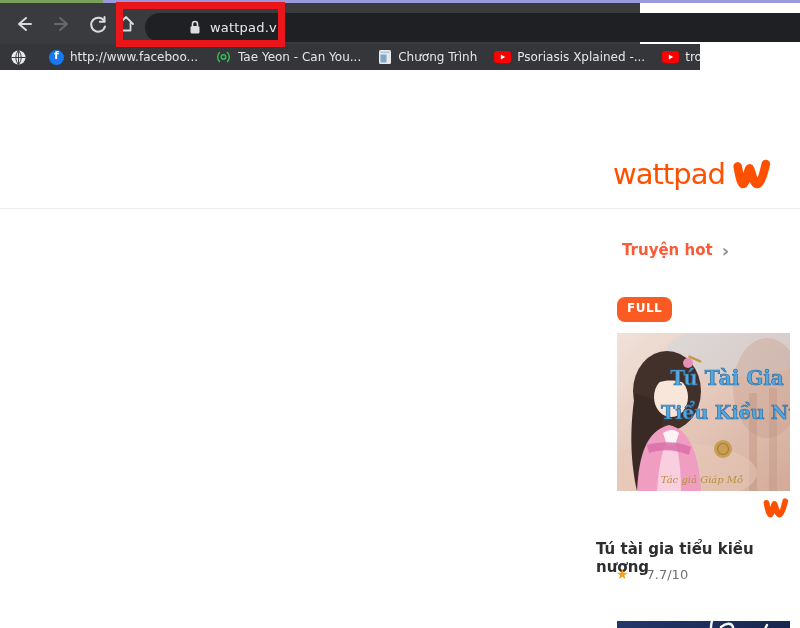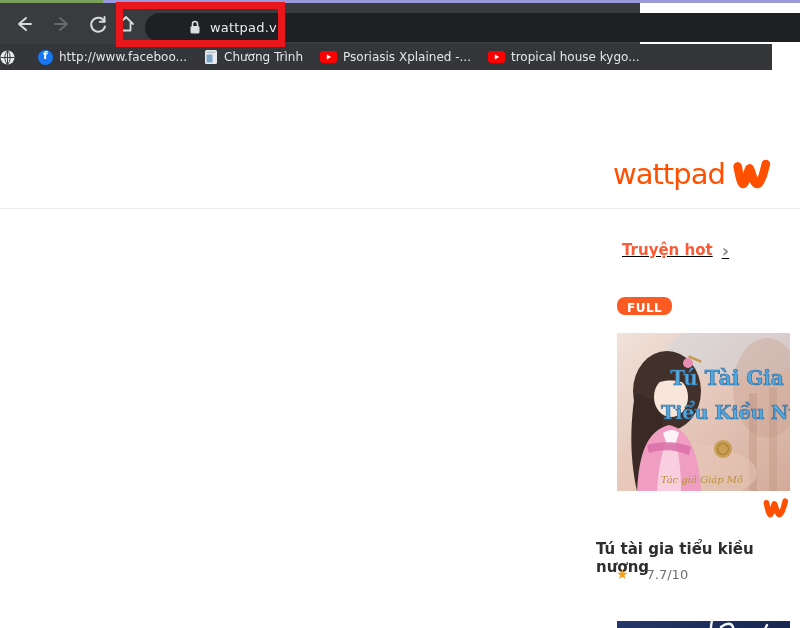--- a/index.html
+++ b/index.html
@@ -11,44 +11,44 @@
   .accent-line .green-seg { position:absolute; left:0; top:0; width:103px; height:3px; background:#7ba05b; }
 
   .toolbar { position:absolute; top:3px; left:0; width:640px; height:41px; background:#3a3b3f; z-index:2; }
   .nav-btn { position:absolute; top:9px; width:24px; height:24px; display:flex; align-items:center; justify-content:center; border-radius:50%; }
   .btn-back{ left:12px; } .btn-fwd{ left:50px; } .btn-reload{ left:86px; } .btn-home{ left:114px; }
 
   .omnibox { position:absolute; left:145px; top:10px; width:700px; height:29px; background:#1e2023;
     border-radius:15px; display:flex; align-items:center; padding-left:44px; }
   .omnibox .url { color:#e8eaed; font-size:13px; margin-left:9px; letter-spacing:.2px; }
 
-  .bookmarks-bar { position:absolute; top:44px; left:0; width:772px; height:26px; background:#343639;
-    display:flex; align-items:center; white-space:nowrap; z-index:2; overflow:hidden; }
+  .bookmarks-bar { position:absolute; top:44px; left:0; width:700px; height:26px; background:#343639;
+    display:flex; align-items:center; padding-left:11px; white-space:nowrap; z-index:2; overflow:hidden; }
   .bm-item { display:flex; align-items:center; margin-right:17px; flex:0 0 auto; }
   .bm-item .bm-label { color:#e4e6e9; font-size:12px; margin-left:6px; }
   .fb-icon { width:15px; height:15px; border-radius:50%; background:#1877f2; position:relative; }
   .fb-icon::after { content:"f"; position:absolute; left:0; top:-1px; width:15px; height:15px;
     color:#fff; font-weight:bold; font-size:11px; text-align:center; }
 
   .annotation-box { position:absolute; left:116px; top:2px; width:169px; height:45px;
     border:7px solid #e9171c; z-index:10; }
 
   
   .page { position:absolute; top:70px; left:0; width:800px; height:558px; background:#fff; }
   .site-header-line { position:absolute; top:138px; left:0; width:800px; height:1px; background:#ececec; }
   .logo-wrap { position:absolute; left:613px; top:86px; display:flex; align-items:center; }
   .logo-text { color:#ff5000; font-size:29px; font-weight:normal; letter-spacing:-1px; }
   .logo-w { margin-left:6px; margin-top:2px; }
 
-  .section-link { position:absolute; left:622px; top:171px; display:flex; align-items:center;text-decoration:underline; }
+  .section-link { position:absolute; left:622px; top:171px; display:flex; align-items:center; }
   .section-title { color:#fa5a35; font-size:15px; font-weight:bold; }
   .section-chevron { color:#8a8a8a; font-size:18px; margin-left:9px; font-weight:bold; line-height:15px; }
 
   .full-badge { position:absolute; left:617px; top:227px; background:#fb5a22; color:#fff;
-    font-size:12px; font-weight:bold; padding:4px 10px 0; border-radius:8px; letter-spacing:.5px; }
+    font-size:12px; font-weight:bold; padding:4px 10px 7px; border-radius:8px; letter-spacing:.5px; }
 
   .cover-1 { position:absolute; left:617px; top:263px; width:173px; height:158px; overflow:hidden;
     background:linear-gradient(135deg,#f0e2da 0%,#e3c4b6 55%,#d2aa99 100%); }
   .cover-2 { position:absolute; left:617px; top:551px; width:173px; height:77px; overflow:hidden;
     background:linear-gradient(160deg,#24386a 0%,#15244c 55%,#0a1430 100%); }
 
   .w-mini { position:absolute; left:762px; top:427px; }
 
   .story-title { position:absolute; left:596px; top:470px; color:#2e2e2e; font-size:15px; font-weight:bold; }
   .rating-row { position:absolute; left:616px; top:496px; display:flex; align-items:center; }
@@ -97,20 +97,27 @@
   <div class="bm-item">
     <svg width="15" height="15" viewBox="0 0 15 15">
       <circle cx="7.5" cy="7.5" r="7" fill="#e8eaed"></circle>
       <path d="M.5 7.5 H14.5 M7.5 .5 V14.5 M7.5 .5 C4 4 4 11 7.5 14.5 M7.5 .5 C11 4 11 11 7.5 14.5" stroke="#3a3b3f" stroke-width="1" fill="none"></path>
     </svg>
     <span class="bm-label"></span>
   </div>
   <div class="bm-item">
     <span class="fb-icon"></span>
     <span class="bm-label">http://www.faceboo...</span>
+  </div>
+  <div class="bm-item">
+    <svg width="17" height="16" viewBox="0 0 17 16">
+      <circle cx="8.5" cy="8" r="2.2" fill="none" stroke="#2fbf4f" stroke-width="1.5"></circle>
+      <path d="M4.5 3.5 a6.5 6.5 0 0 0 0 9 M12.5 3.5 a6.5 6.5 0 0 1 0 9" stroke="#2fbf4f" stroke-width="1.5" fill="none" stroke-linecap="round"></path>
+    </svg>
+    <span class="bm-label">Tae Yeon - Can You...</span>
   </div>
   <div class="bm-item">
     <svg width="14" height="16" viewBox="0 0 14 16">
       <rect x="1" y="1" width="12" height="14" rx="1.5" fill="#e8eaed"></rect>
       <rect x="2.5" y="5.5" width="6" height="8" fill="#7fa7c9"></rect>
       <rect x="2.5" y="2.5" width="9" height="1.6" fill="#b9c6d2"></rect>
     </svg>
     <span class="bm-label">Chương Trình</span>
   </div>
   <div class="bm-item">

